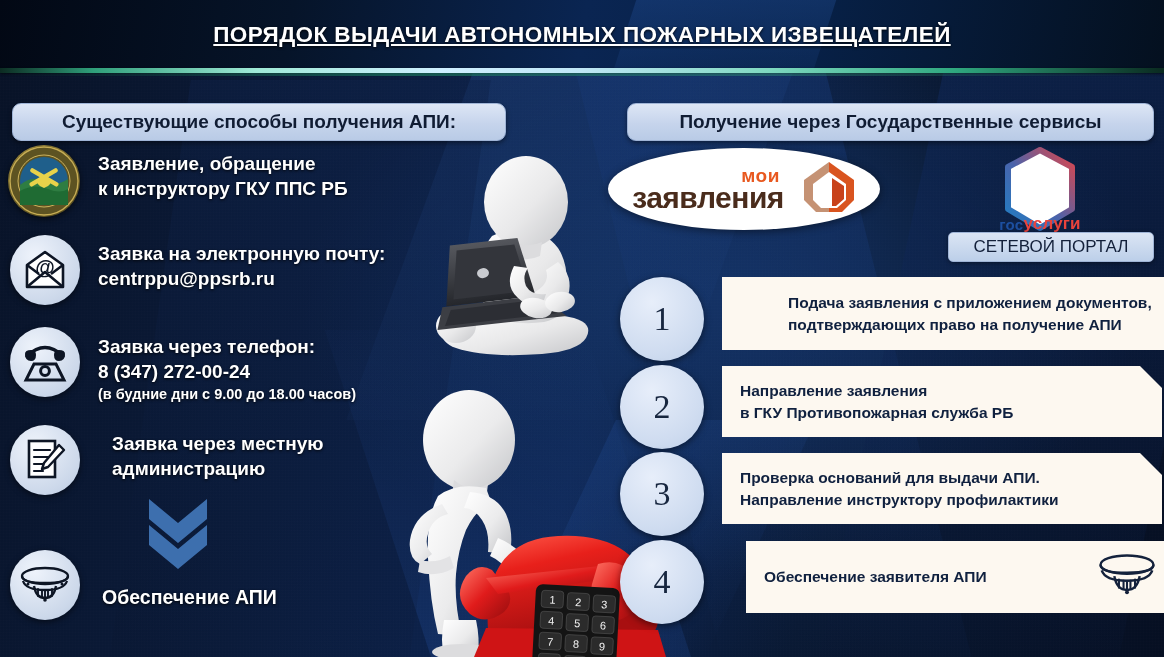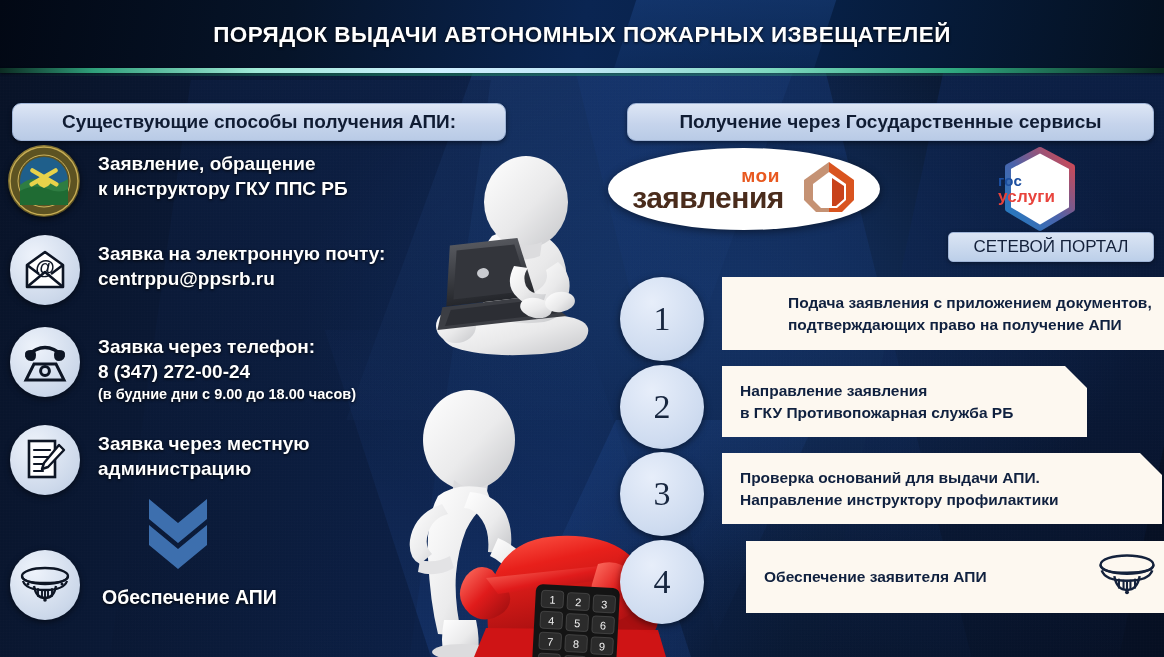--- a/index.html
+++ b/index.html
@@ -29,21 +29,21 @@
                      repeating-linear-gradient(90deg,rgba(255,255,255,.05) 0 1px,rgba(0,0,0,0) 1px 3px);}
 
   
   .header{position:absolute;top:0;left:0;width:1164px;height:70px;overflow:hidden;
     background:linear-gradient(100deg,#020814 0%,#061429 25%,#0a2552 50%,#072046 70%,#04101f 100%);}
   .header .hfacet{position:absolute;top:-20px;left:620px;width:200px;height:140px;
     background:linear-gradient(180deg,rgba(40,90,170,.35),rgba(40,90,170,0));transform:skewX(-18deg);}
   .title{position:absolute;top:0;left:0;width:1164px;height:70px;
     display:flex;align-items:center;justify-content:center;
     color:#fff;font-size:22.5px;font-weight:bold;letter-spacing:.4px;
-    text-shadow:0 1px 3px rgba(0,0,0,.9);white-space:nowrap;}
+    text-shadow:0 1px 3px rgba(0,0,0,.9);white-space:nowrap;text-decoration:underline;}
   .divider{position:absolute;top:68px;left:0;width:1164px;height:5px;
     background:linear-gradient(90deg,#0c2b22 0%,#2f9f7a 8%,#9fe9d6 22%,#cfefff 38%,#bfe6f5 50%,#7fd9c0 66%,#2fa87f 82%,#0a2a20 100%);
     box-shadow:0 1px 3px rgba(0,0,0,.6);}
   .divider-glow{position:absolute;top:73px;left:0;width:1164px;height:3px;
     background:linear-gradient(90deg,rgba(10,60,45,0),rgba(30,140,105,.55),rgba(60,180,140,.35),rgba(10,50,40,0));}
 
   
   .pill{position:absolute;border-radius:9px;
     background:linear-gradient(180deg,#dde6f5 0%,#c6d4ec 55%,#b9cbe6 100%);
     border:1px solid #9fb4d6;
@@ -61,21 +61,21 @@
   .ico svg{display:block;}
   .rtext{color:#fff;font-weight:bold;text-shadow:0 1px 3px rgba(0,0,0,.85);}
 
   .r1{left:8px;top:145px;}
   .r1 .rtext{margin-left:18px;margin-top:6px;font-size:19px;line-height:1.34;}
   .r2{left:10px;top:235px;}
   .r2 .rtext{margin-left:18px;margin-top:6px;font-size:19px;line-height:1.34;}
   .r3{left:10px;top:327px;}
   .r3 .rtext{margin-left:18px;margin-top:8px;font-size:19px;line-height:1.3;}
   .sub{font-size:14.5px;font-weight:bold;display:block;margin-top:1px;}
-  .r4{left:10px;top:425px;}
+  .r4{left:10px;top:425px;gap:14px;}
   .r4 .rtext{margin-left:18px;margin-top:6px;font-size:19px;line-height:1.34;}
   .r5{left:10px;top:550px;}
   .r5 .rtext{margin-left:22px;margin-top:36px;font-size:19.5px;}
 
   
   .emblem{width:72px;height:72px;border-radius:50%;flex:0 0 72px;position:relative;
     background:radial-gradient(circle at 40% 32%,#b9a04a,#6f6126 60%,#3b3412 100%);
     box-shadow:0 2px 6px rgba(0,0,0,.6);display:flex;align-items:center;justify-content:center;}
 
   
@@ -88,22 +88,22 @@
 
   
   .logo-mydocs{position:absolute;left:608px;top:148px;width:272px;height:82px;border-radius:50%;
     background:#fff;box-shadow:0 2px 8px rgba(0,0,0,.45);}
   .md-inner{position:absolute;inset:0;display:flex;align-items:center;justify-content:center;gap:18px;}
   .md-words{display:flex;flex-direction:column;align-items:flex-end;line-height:1;}
   .md-moi{color:#e8581f;font-size:19px;font-weight:bold;letter-spacing:.5px;margin-right:4px;}
   .md-doc{color:#4a2c1c;font-size:30px;font-weight:bold;letter-spacing:-.5px;margin-top:-2px;}
 
   .logo-gos{position:absolute;left:998px;top:146px;width:84px;height:86px;}
-  .gos-words{position:absolute;inset:0;display:flex;flex-direction:column;
-    align-items:flex-start;justify-content:center;line-height:1.02;}
+  .gos-words{position:absolute;inset:0;display:flex;flex-direction:row;
+    align-items:flex-end;justify-content:center;line-height:1.02;}
   .gos-g{color:#1c4fa0;font-size:15px;font-weight:bold;letter-spacing:.3px;}
   .gos-u{color:#e8433c;font-size:17px;font-weight:bold;letter-spacing:.2px;}
 
   .tag{position:absolute;border-radius:5px;height:28px;
     background:linear-gradient(180deg,#dbe5f4,#bccfe9);border:1px solid #9fb4d6;
     display:flex;align-items:center;justify-content:center;
     color:#13203a;font-size:17px;box-shadow:0 1px 4px rgba(0,0,0,.4);}
   .tag-office{left:641px;top:232px;width:205px;}
   .tag-portal{left:948px;top:232px;width:204px;}
 
@@ -114,21 +114,21 @@
     color:#17263f;font-size:34px;font-family:"Liberation Serif","DejaVu Serif",serif;
     box-shadow:0 2px 7px rgba(0,0,0,.5);}
   .step-box{position:absolute;background:#fdf8f0;
     box-shadow:0 2px 7px rgba(0,0,0,.5);
     clip-path:polygon(0 0,calc(100% - 22px) 0,100% 22px,100% 100%,0 100%);
     display:flex;align-items:center;}
   .step-box .stxt{color:#10213f;font-weight:bold;font-size:15.5px;line-height:1.4;
     padding-left:18px;padding-right:46px;}
 
   .sn1{left:620px;top:277px;} .sb1{left:722px;top:277px;width:440px;height:73px;padding-left:48px;}
-  .sn2{left:620px;top:365px;} .sb2{left:722px;top:366px;width:365px;height:71px;}
+  .sn2{left:620px;top:365px;} .sb2{left:722px;top:366px;width:440px;height:71px;}
   .sn3{left:620px;top:452px;} .sb3{left:722px;top:453px;width:440px;height:71px;}
   .sn4{left:620px;top:540px;} .sb4{left:722px;top:541px;width:440px;height:72px;margin-left:24px;}
   .sb4 .stxt{padding-right:120px;}
   .sb-detector{position:absolute;right:28px;top:50%;transform:translateY(-50%);}
 </style>
 </head>
 <body>
 
 <div class="slide">
 

